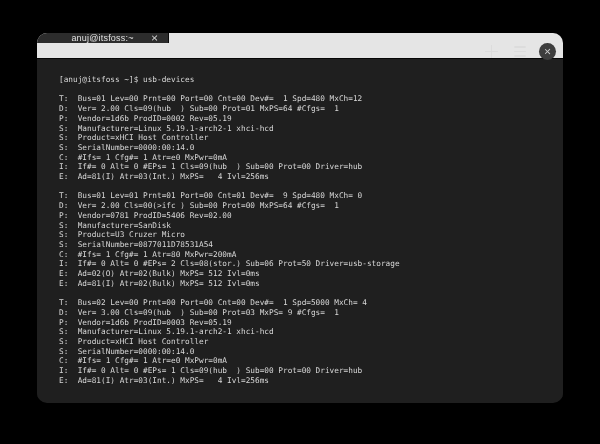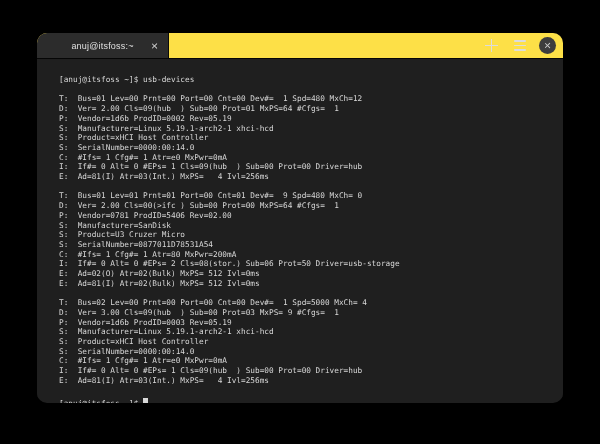--- a/index.html
+++ b/index.html
@@ -14,24 +14,25 @@
     position:absolute;left:37px;top:33px;
     width:526px;height:370px;
     background:#1f1f1f;
     border-radius:10px;
     overflow:hidden;
     box-shadow:inset 0 1px 0 rgba(255,255,255,0.07);
   }
   
   .headerbar{
     height:25px;
-    background:#fde047;
+    background:#e5e5e5;
     border-bottom:1px solid #060606;
     display:flex;
     align-items:stretch;
+    flex-direction:column;
   }
   .tab{
     width:131px;
     background:#2c2c2c;
     border-right:1px solid #0a0a0a;
     position:relative;
     display:flex;align-items:center;justify-content:center;
     cursor:default;
   }
   .tab-title{
@@ -156,16 +157,15 @@
 
 T:  Bus=02 Lev=00 Prnt=00 Port=00 Cnt=00 Dev#=  1 Spd=5000 MxCh= 4
 D:  Ver= 3.00 Cls=09(hub  ) Sub=00 Prot=03 MxPS= 9 #Cfgs=  1
 P:  Vendor=1d6b ProdID=0003 Rev=05.19
 S:  Manufacturer=Linux 5.19.1-arch2-1 xhci-hcd
 S:  Product=xHCI Host Controller
 S:  SerialNumber=0000:00:14.0
 C:  #Ifs= 1 Cfg#= 1 Atr=e0 MxPwr=0mA
 I:  If#= 0 Alt= 0 #EPs= 1 Cls=09(hub  ) Sub=00 Prot=00 Driver=hub
 E:  Ad=81(I) Atr=03(Int.) MxPS=   4 Ivl=256ms</pre>
-    <div class="promptline"><span>[anuj@itsfoss ~]$ </span><span class="cursor"></span></div>
   </div>
 
 </div>
 
 </body></html>

